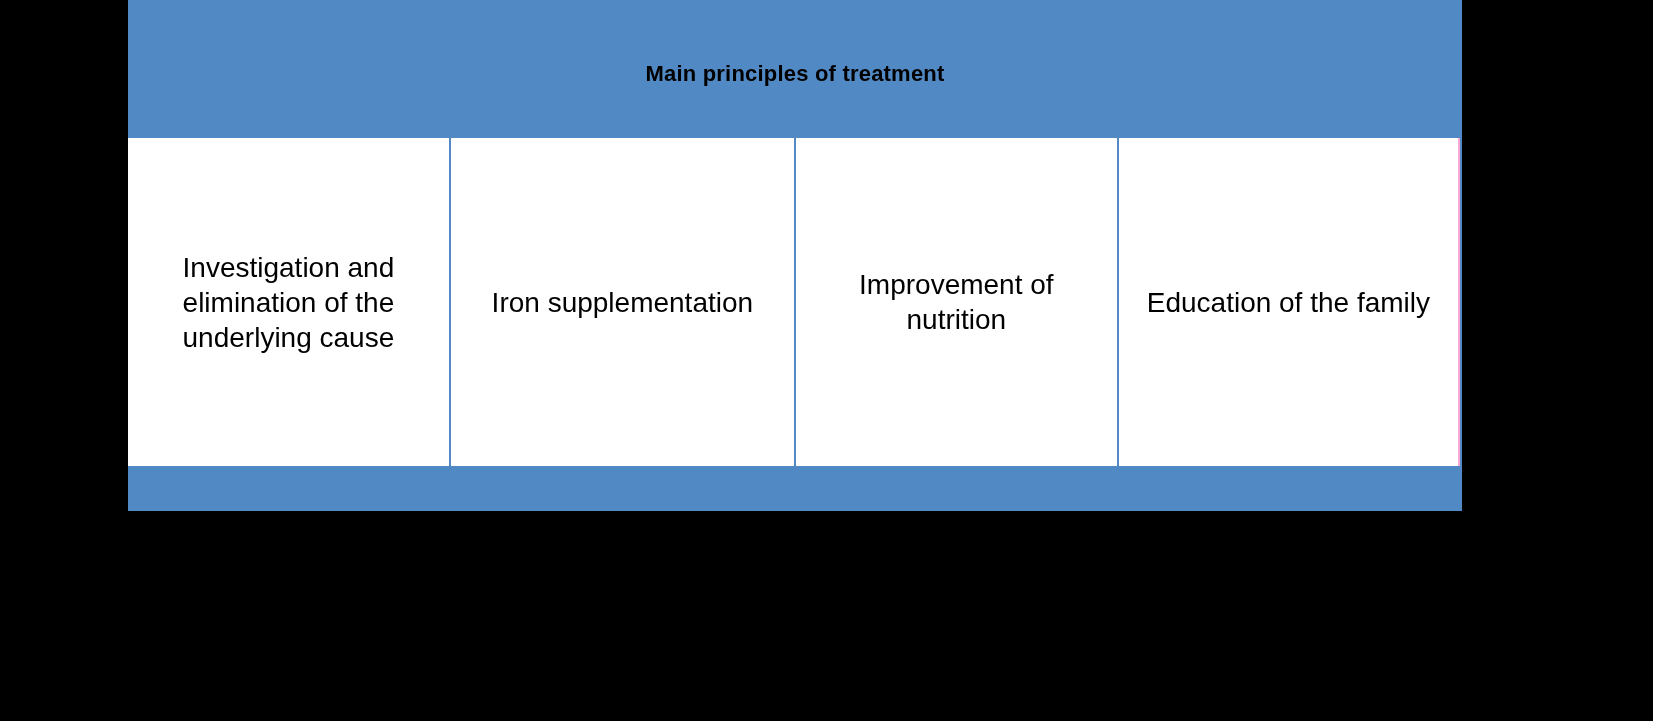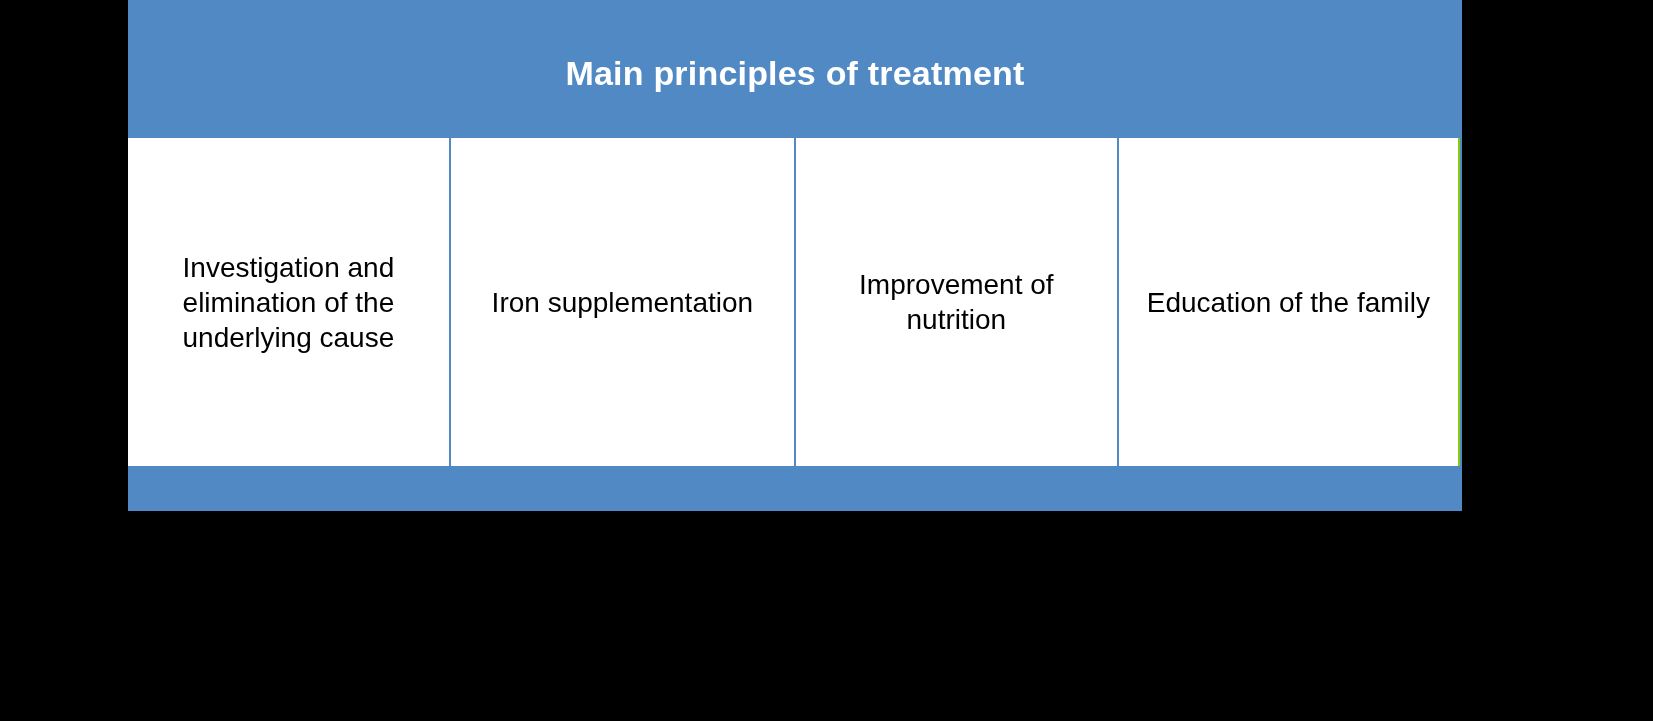--- a/index.html
+++ b/index.html
@@ -40,22 +40,22 @@
     top: 0;
     width: 100%;
     height: 152px;
     display: flex;
     align-items: center;
     justify-content: center;
     box-sizing: border-box;
   }
 
   #panel-title {
-    color: #ffffff;
-    font-size: 34px;
+    color: #000000;
+    font-size: 22px;
     font-weight: bold;
     letter-spacing: 0.2px;
     text-align: center;
     line-height: 1.1;
     margin-top: -4px;
     white-space: nowrap;
   }
 
   
   #cells-row {
@@ -73,21 +73,21 @@
     position: relative;
     background: #FFFFFF;
     display: flex;
     align-items: center;
     justify-content: center;
     box-sizing: border-box;
     padding: 6px 10px;
     border-right: 2px solid #5189C4;
   }
   .cell:last-child {
-    border-right: 2px solid #84cc16;
+    border-right: 2px solid #f9a8d4;
   }
 
   .cell-text {
     color: #000000;
     font-size: 28px;
     line-height: 35px;
     text-align: center;
     white-space: pre-line;
   }
 

